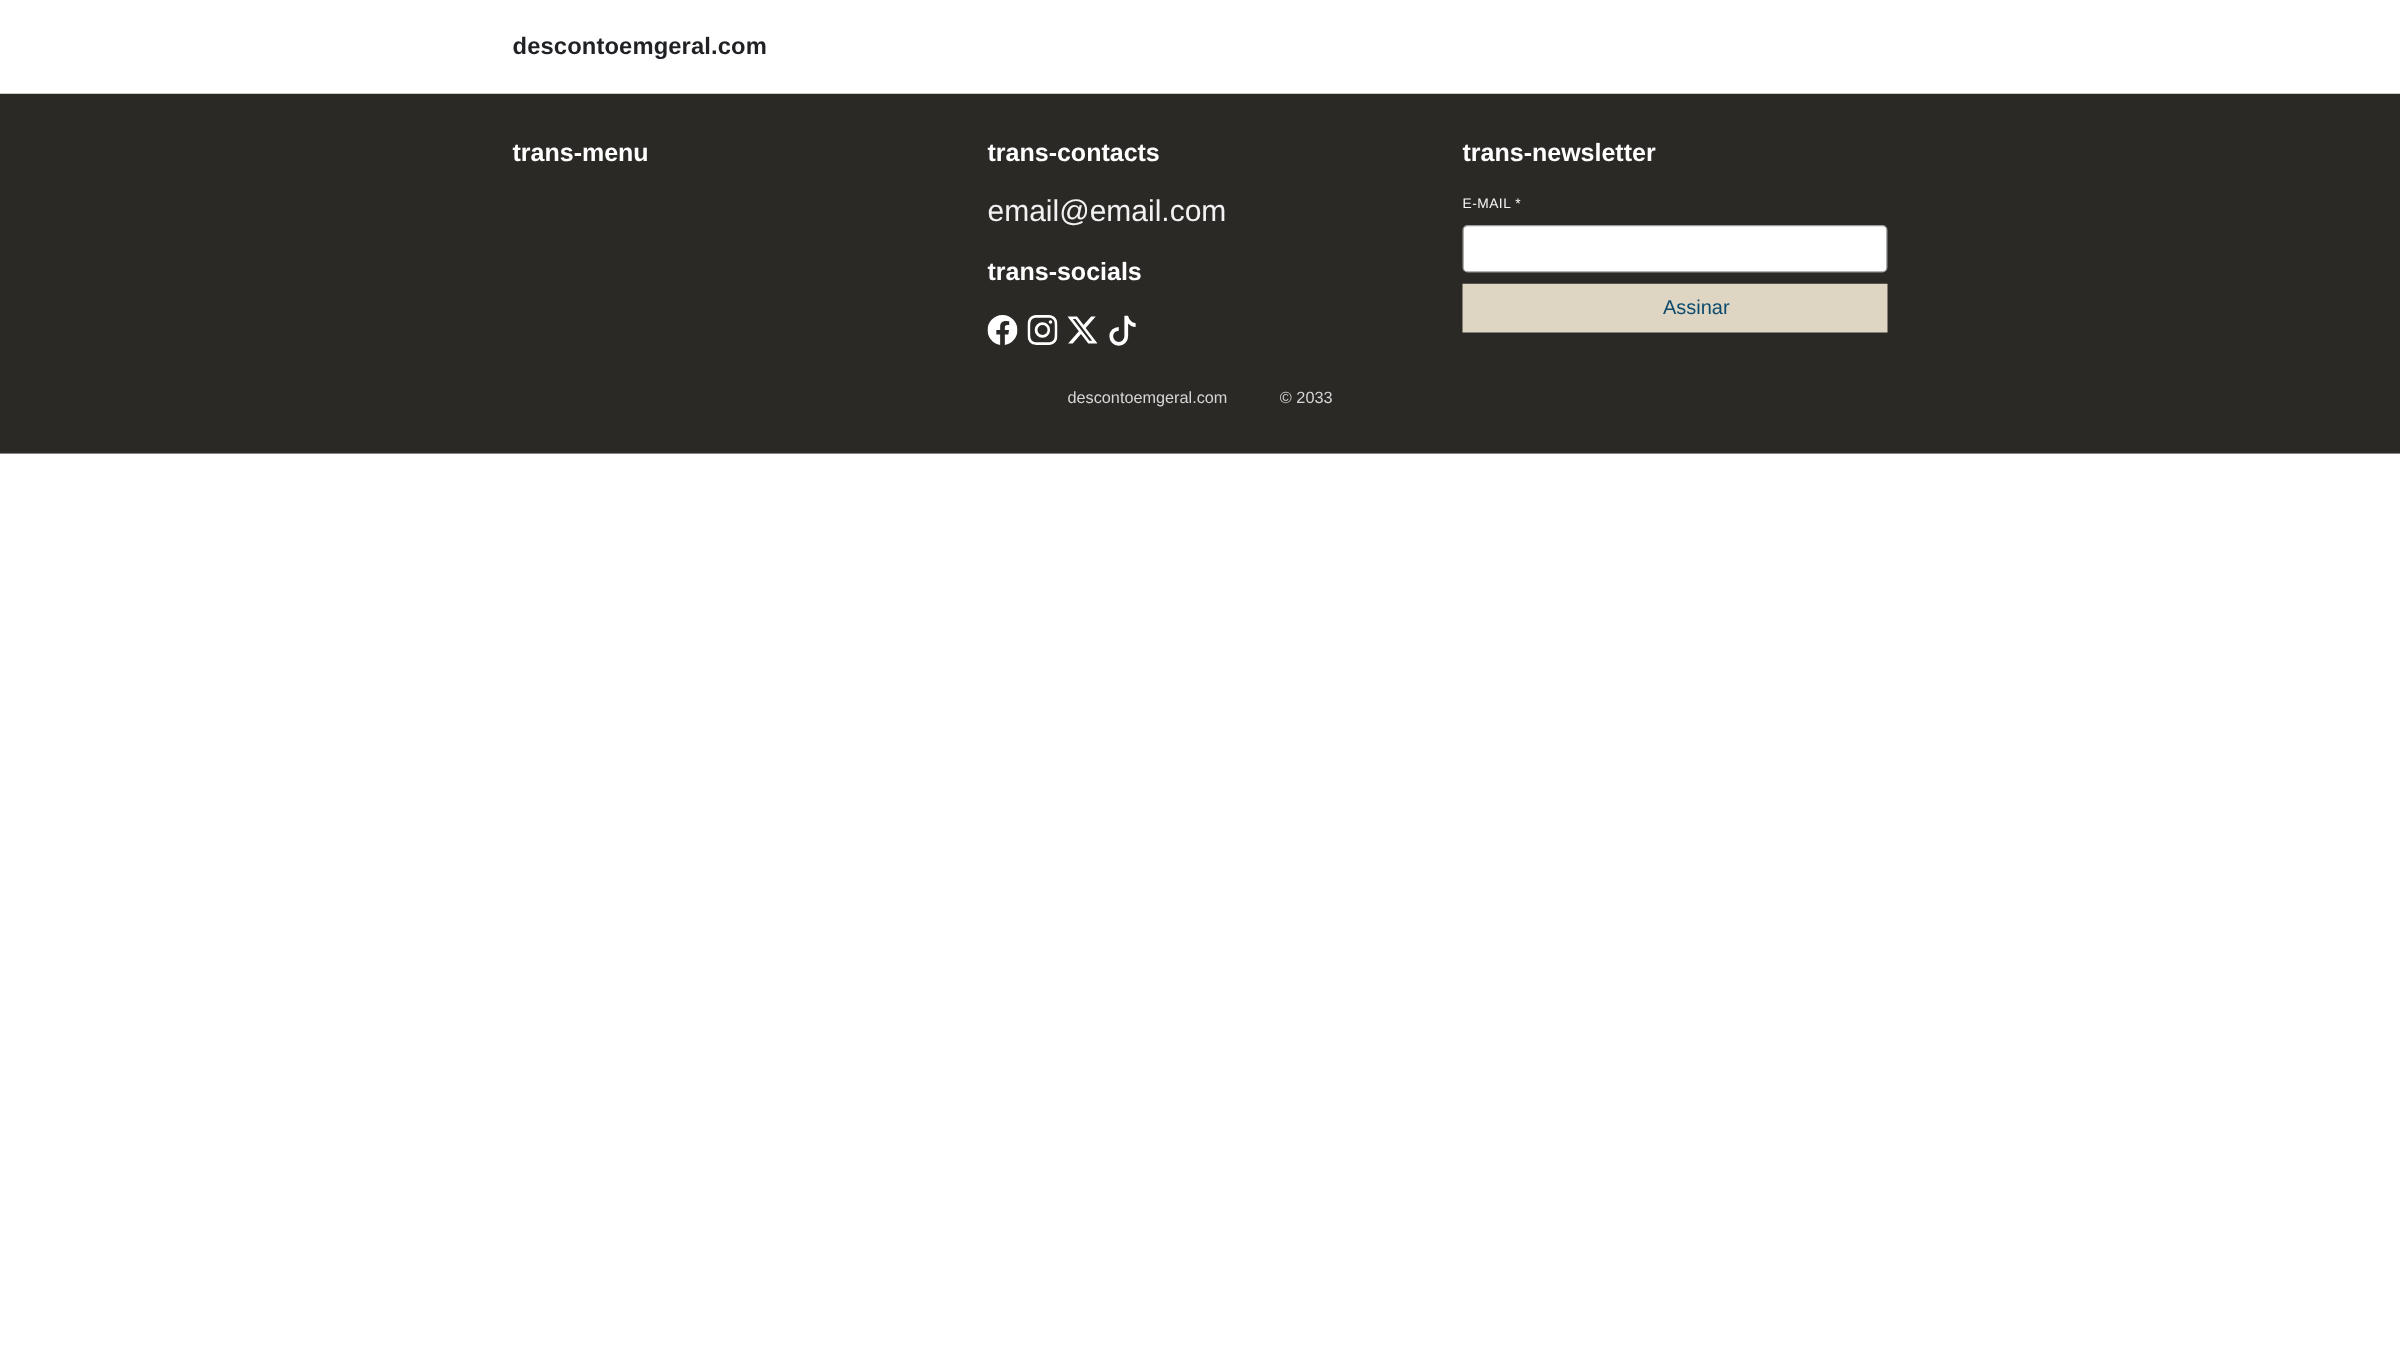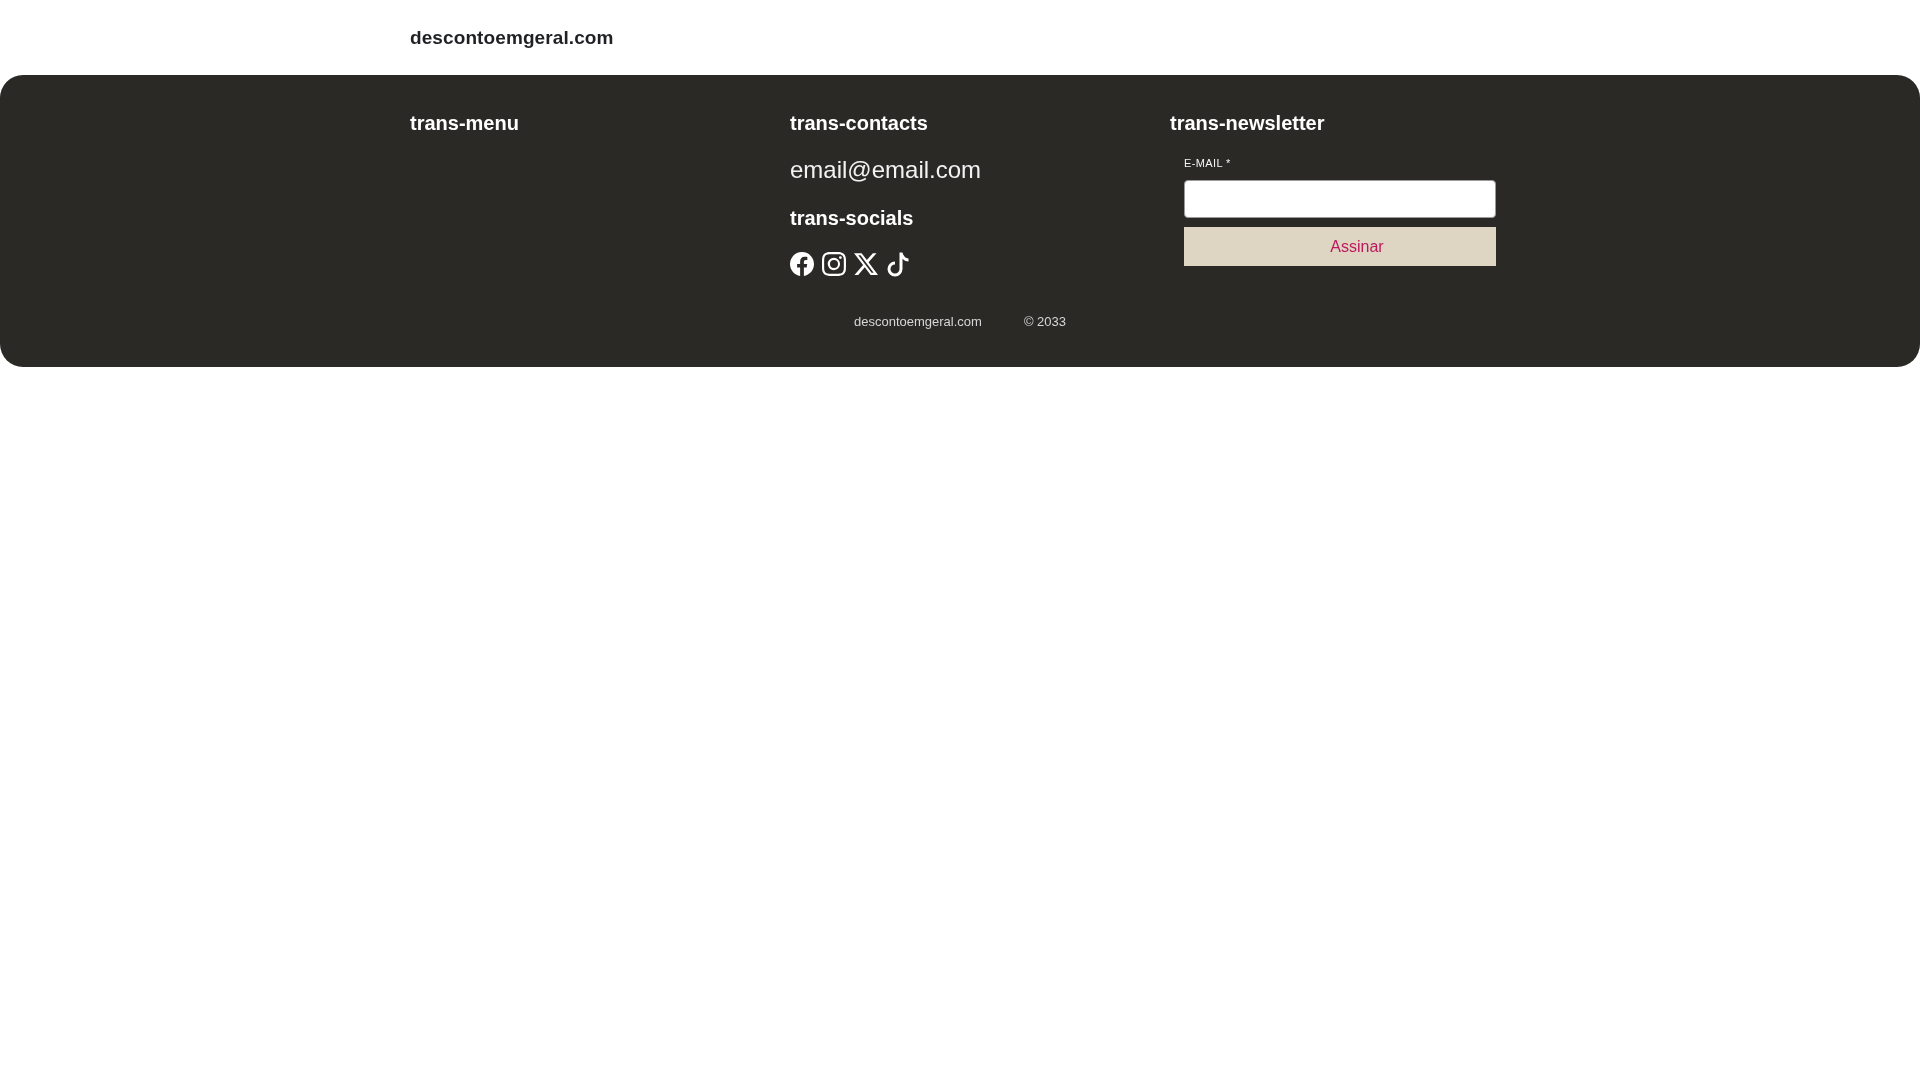--- a/index.html
+++ b/index.html
@@ -33,21 +33,20 @@
     text-decoration: none;
     letter-spacing: 0.1px;
     cursor: pointer;
   }
 
   
   .footer {
     background: #2b2926;
     color: #ffffff;
     padding: 36px 0 38px;
-    border-radius: 23px;
   }
   .footer-cols {
     display: grid;
     grid-template-columns: repeat(3, 340px);
     gap: 40px;
   }
   .footer h3 {
     font-size: 20px;
     font-weight: 700;
     line-height: 1.2;
@@ -81,21 +80,21 @@
   }
   .social-link svg {
     width: 24px;
     height: 24px;
     fill: #ffffff;
     display: block;
   }
   .social-link.tiktok svg { width: 25px; height: 25px; }
 
   
-  .newsletter-form { margin: 14px; }
+  .newsletter-form { margin: 0; }
   .email-label {
     display: block;
     font-size: 11px;
     font-weight: 400;
     letter-spacing: 0.4px;
     color: #f5f5f5;
     margin: 6px 0 11px 0;
   }
   .email-input {
     width: 100%;
@@ -107,21 +106,21 @@
     font-size: 16px;
     color: #1f2124;
     outline: none;
   }
   .subscribe-btn {
     width: 100%;
     height: 39px;
     margin-top: 9px;
     border: none;
     background: #ded5c3;
-    color: #be185d;
+    color: #0c4a6e;
     font-size: 16px;
     font-family: "Liberation Sans", "DejaVu Sans", sans-serif;
     cursor: pointer;
     padding-left: 40px;
   }
 
   
   .footer-bottom {
     margin-top: 34px;
     display: flex;

